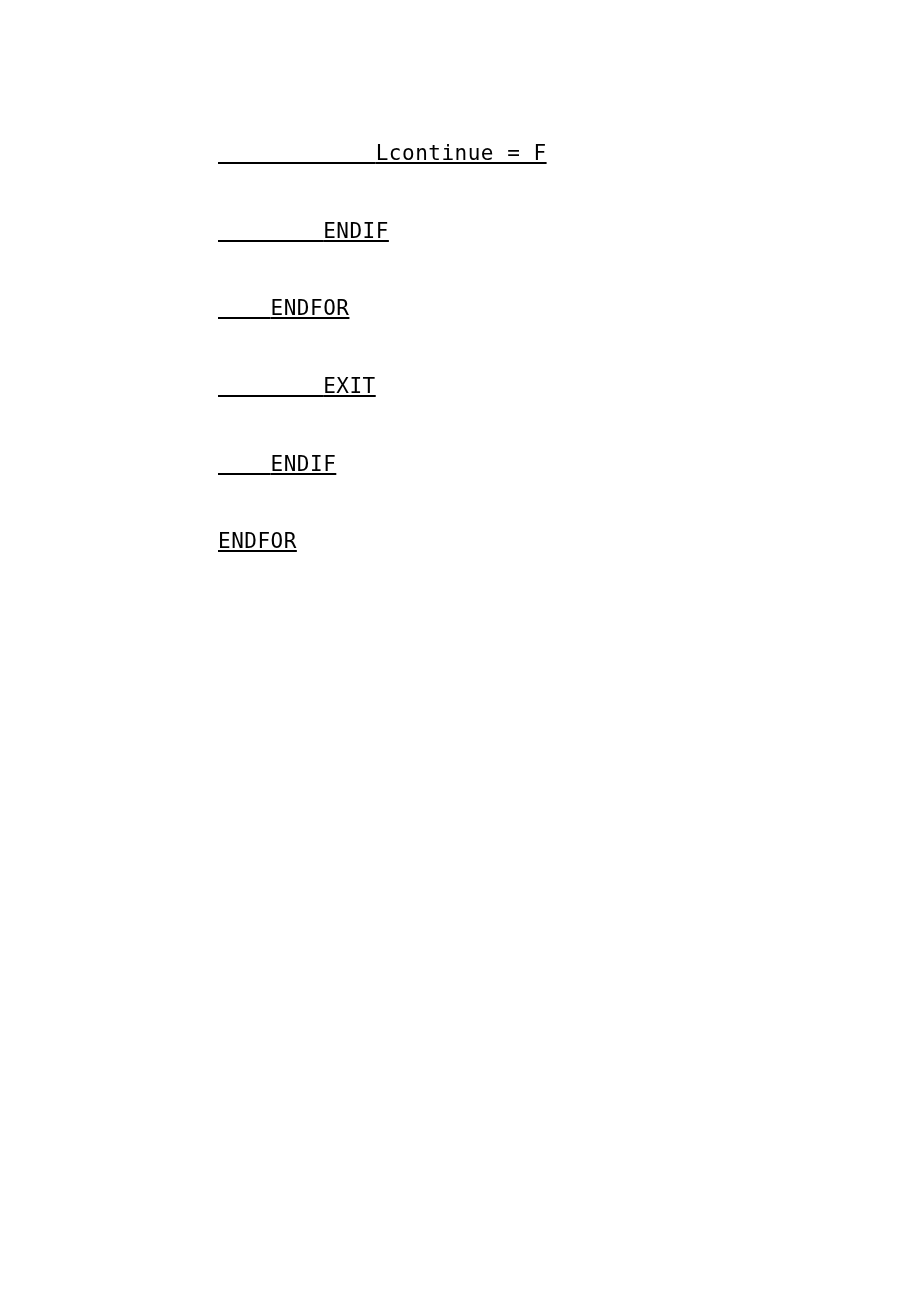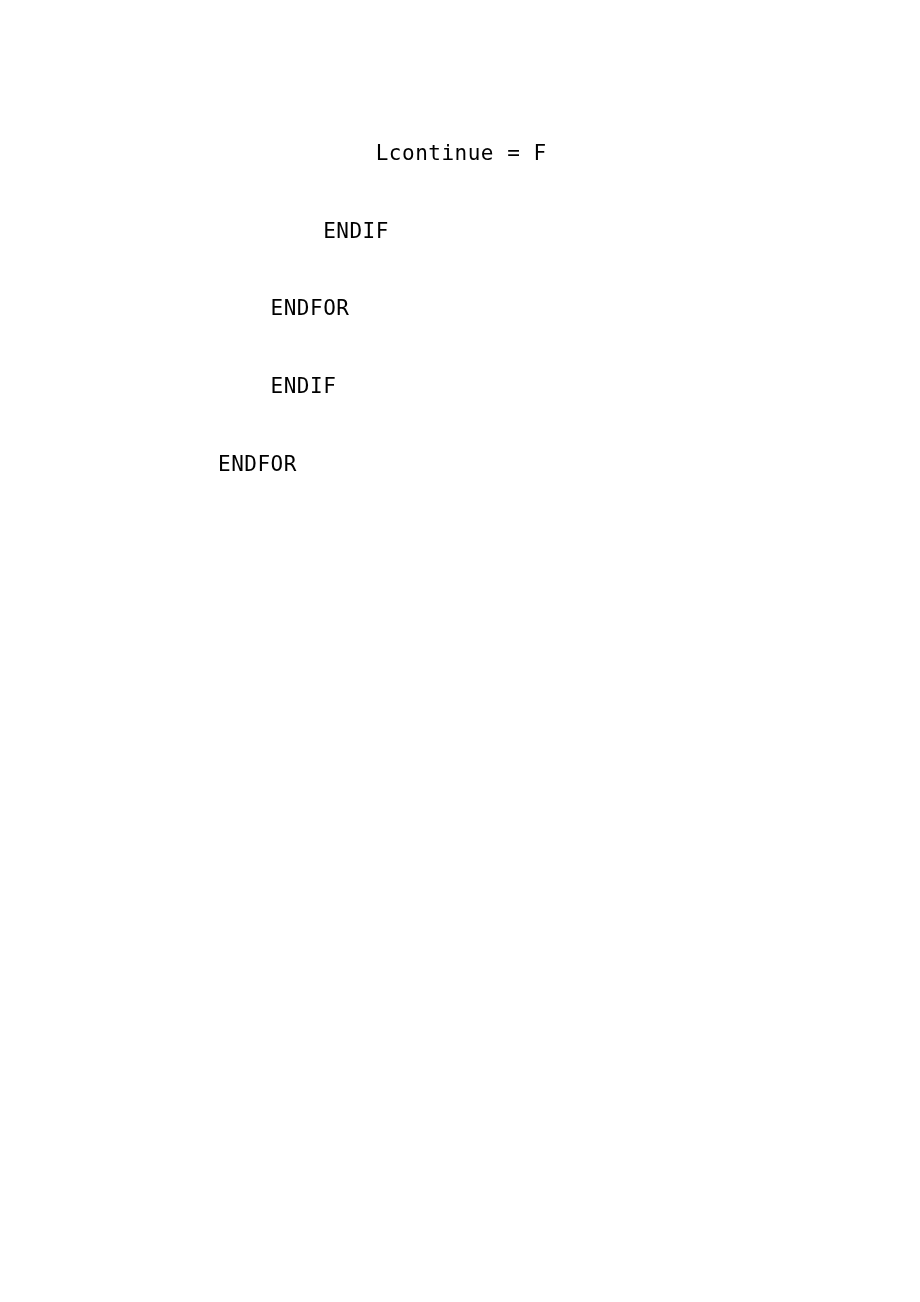--- a/index.html
+++ b/index.html
@@ -14,24 +14,26 @@
     line-height: 1.85;
   }
   .page {
     padding-top: 95px;
     padding-left: 218px;
     white-space: pre;
     letter-spacing: 0.5px;
   }
   .line {
     display: block;
+    text-decoration: underline;
   }
 </style>
 </head>
 <body>
 
 <div class="page">
 <span class="line"><span>            </span><span>Lcontinue = F</span></span>
 <span class="line"><span>        </span><span>ENDIF</span></span>
 <span class="line"><span>    </span><span>ENDFOR</span></span>
+<span class="line"><span>        </span><span>EXIT</span></span>
 <span class="line"><span>    </span><span>ENDIF</span></span>
 <span class="line"><span></span><span>ENDFOR</span></span>
 </div>
 
 </body></html>

